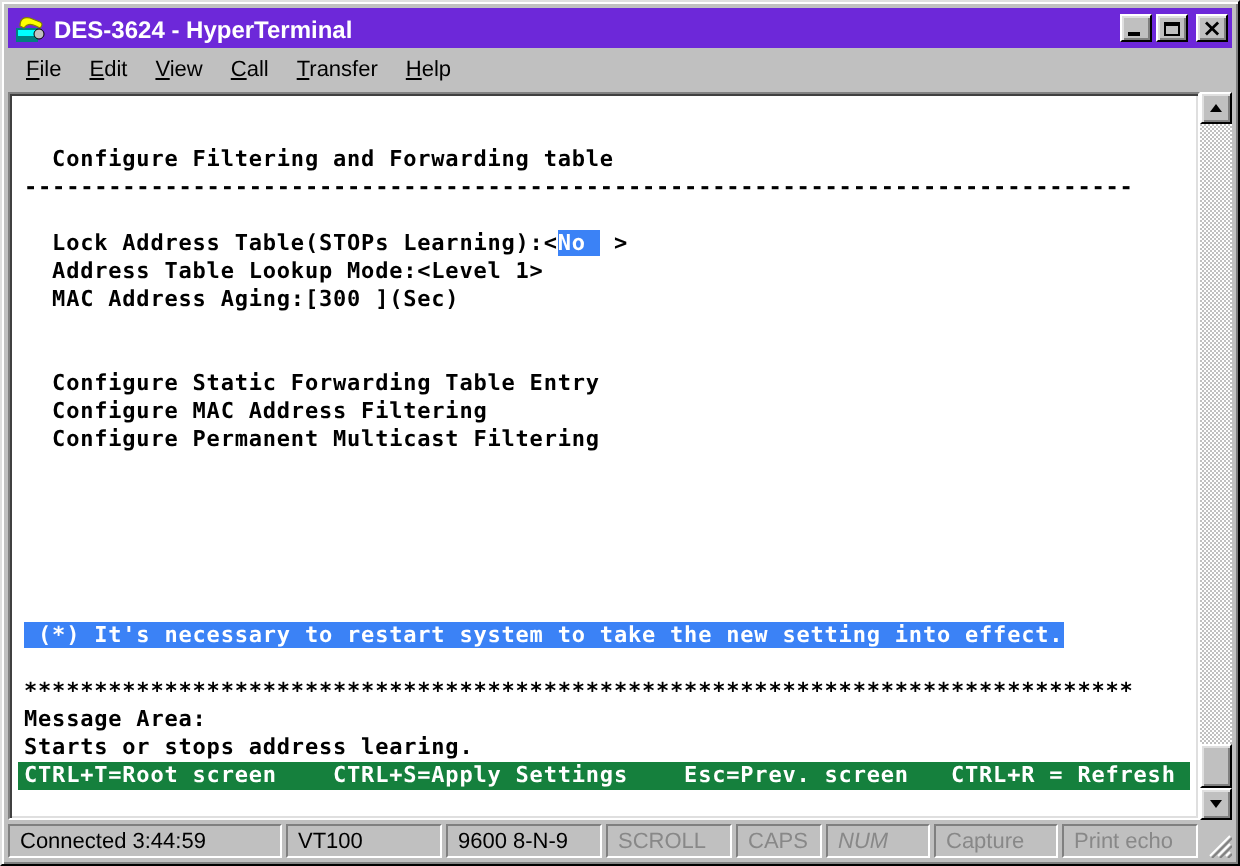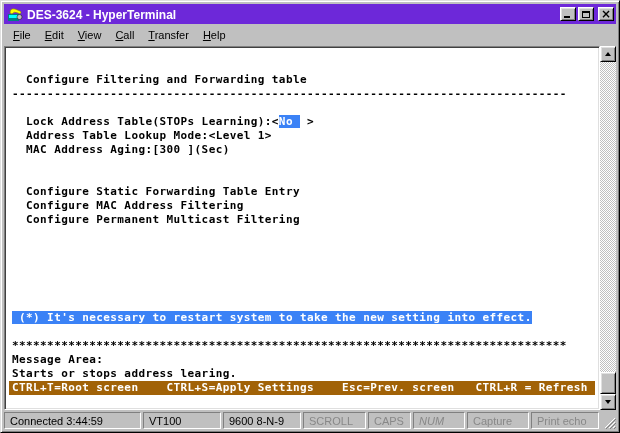--- a/index.html
+++ b/index.html
@@ -64,21 +64,21 @@
   }
   pre.screen {
     margin:4px; padding:8px 3px 0 3px;
     font-family:"DejaVu Sans Mono", monospace;
     font-size:11px; font-weight:bold;
     letter-spacing:0.4px;
     line-height:14px; color:#000;
   }
   .line { height:14px; white-space:pre; }
   .line .inv { background:#3b82f6; color:#fff; }
-  .line.fill-inv { background:#a16207; color:#fff; margin:0 -3px; padding:0 3px; }
+  .line.fill-inv { background:#15803d; color:#fff; margin:0 -3px; padding:0 3px; }
   
   .scrollbar {
     width:16px; flex:0 0 16px; position:relative;
     background:#c0c0c0;
     background-image:
       linear-gradient(45deg,#fff 25%,transparent 25%,transparent 75%,#fff 75%,#fff),
       linear-gradient(45deg,#fff 25%,transparent 25%,transparent 75%,#fff 75%,#fff);
     background-size:2px 2px; background-position:0 0,1px 1px;
   }
   .sb-btn, .sb-thumb {

